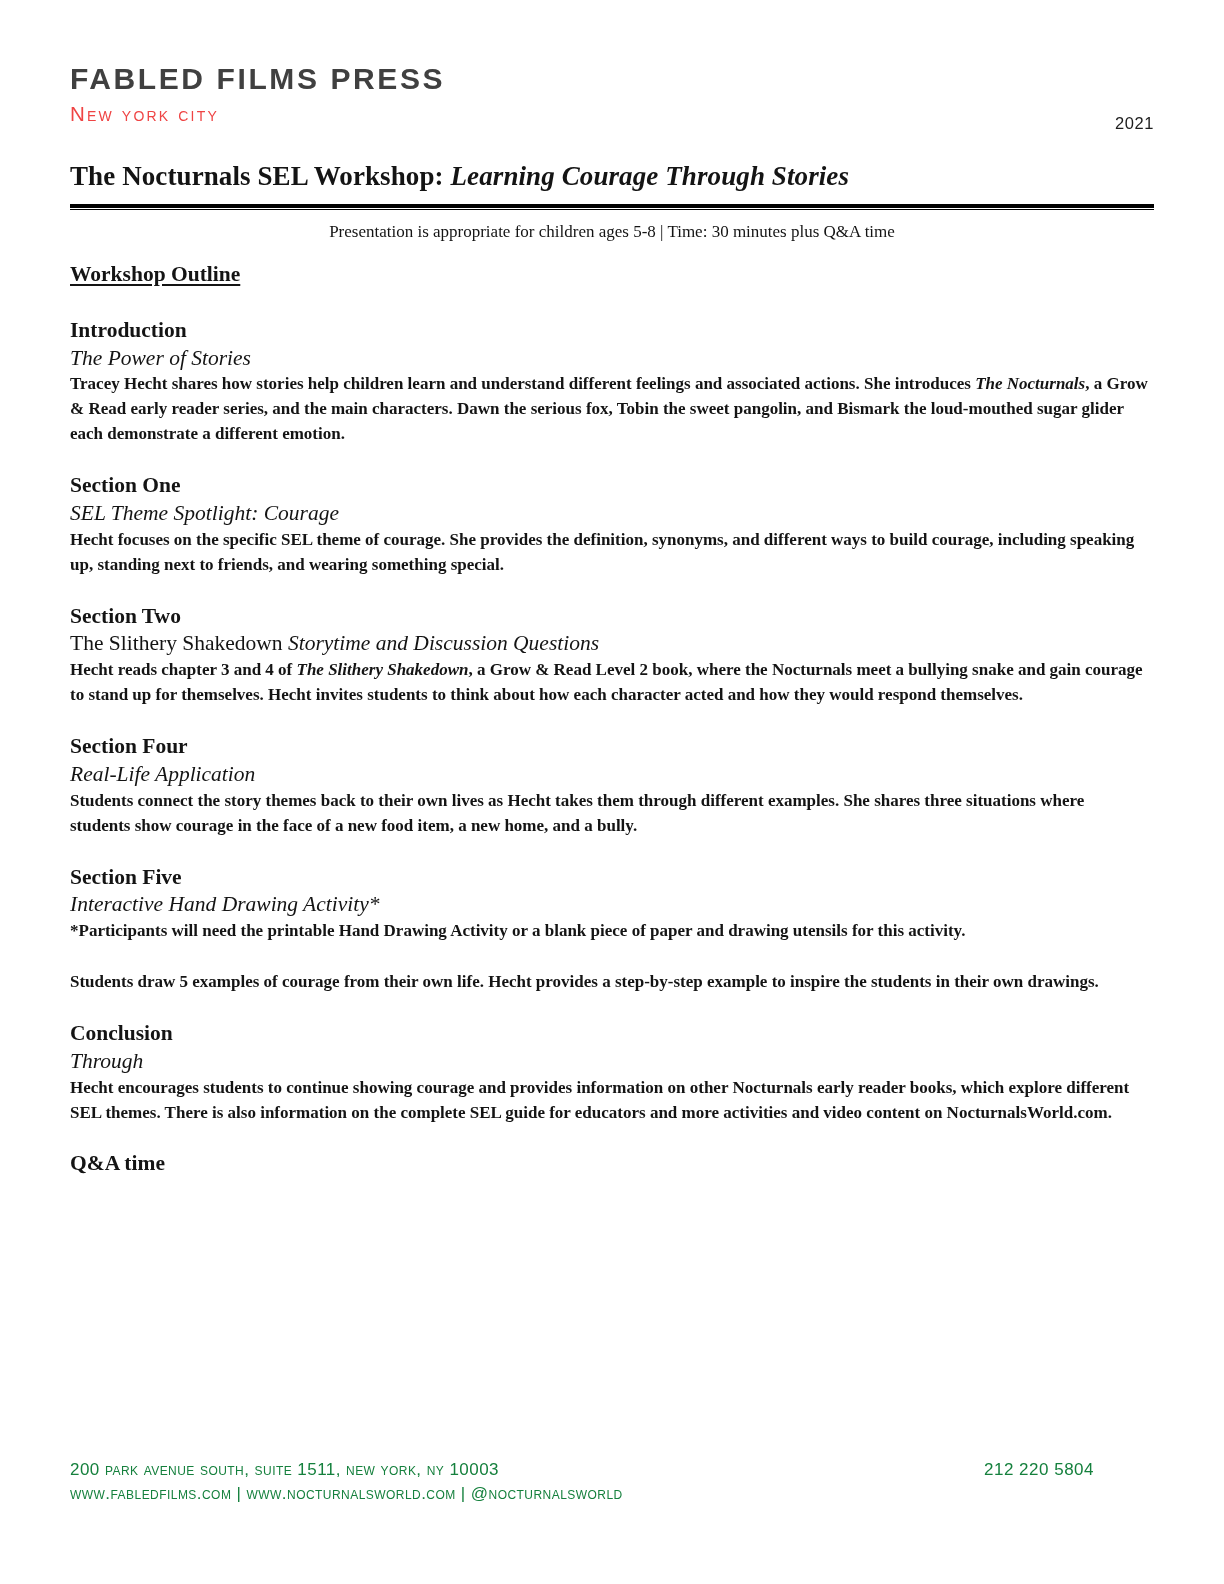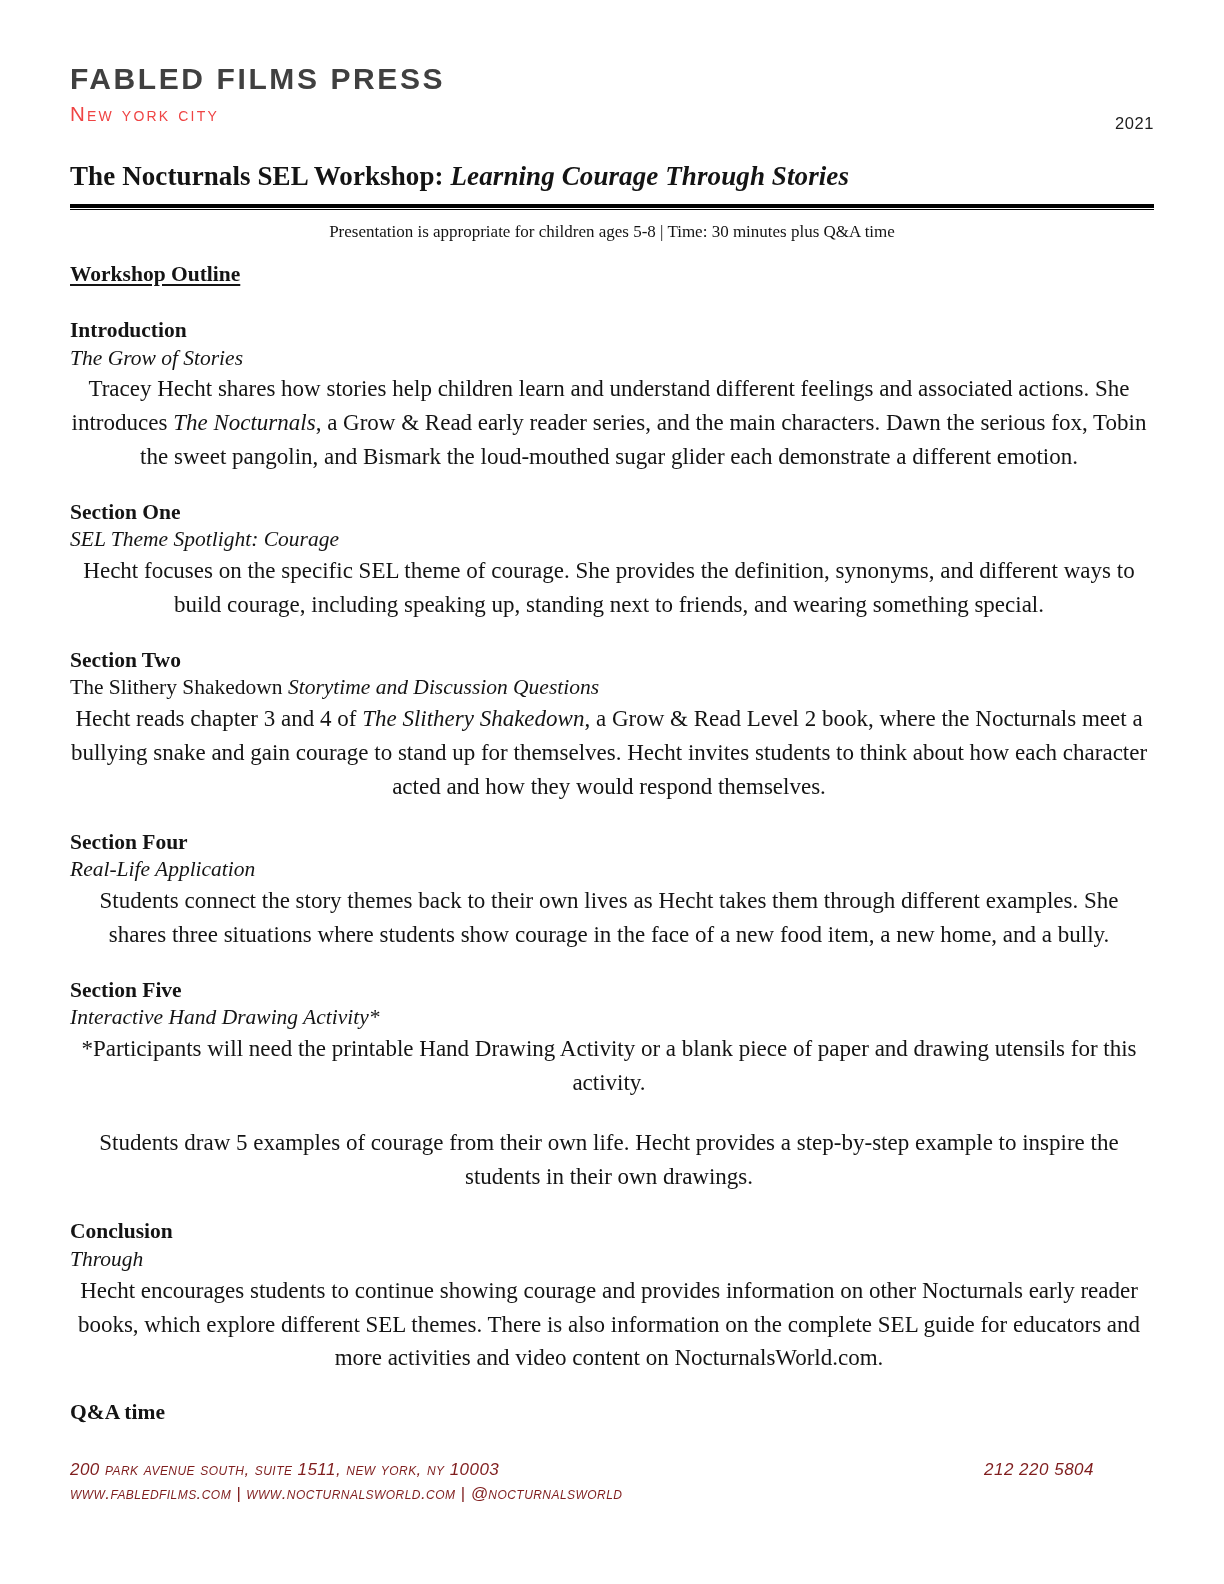--- a/index.html
+++ b/index.html
@@ -123,42 +123,42 @@
     margin: 0;
   }
   .section-subtitle {
     font-size: 21.5px;
     font-style: italic;
     line-height: 1.3;
     margin: 0;
   }
   .section-subtitle .roman { font-style: normal; }
   .section-body {
-    font-size: 23px;
+    font-size: 17px;
     line-height: 1.47;
     margin: 0;
-    text-align: center;
+    text-align: left;
+    font-weight: bold;
   }
   .section-body em { font-style: italic; }
   .section-body.spaced-top { margin-top: 26px; }
   .qa-heading {
     font-size: 21.5px;
     font-weight: bold;
     margin: 0;
   }
 
   
   .footer {
     position: absolute;
     left: 70px;
     bottom: 78px;
     width: 1084px;
     font-family: "Liberation Sans", "DejaVu Sans", sans-serif;
-    color: #7f1d1d;
-    font-style: italic;
+    color: #15803d;
   }
   .footer-left {
     display: inline-block;
     vertical-align: top;
   }
   .footer-line {
     font-size: 17px;
     letter-spacing: 0.45px;
     line-height: 1.42;
     font-variant: small-caps;
@@ -193,21 +193,21 @@
     <hr class="title-rule">
     <div class="doc-subtitle">Presentation is appropriate for children ages 5-8 | Time: 30 minutes plus Q&amp;A time</div>
   </div>
 
   <div class="body-area">
 
     <div class="outline-heading">Workshop Outline</div>
 
     <div class="section">
       <p class="section-title">Introduction</p>
-      <p class="section-subtitle"><span class="roman"></span><span>The Grow of Stories</span></p>
+      <p class="section-subtitle"><span class="roman"></span><span>The Power of Stories</span></p>
       <p class="section-body"><span>Tracey Hecht shares how stories help children learn and understand different feelings and associated actions. She introduces </span><em>The Nocturnals</em><span>, a Grow &amp; Read early reader series, and the main characters. Dawn the serious fox, Tobin the sweet pangolin, and Bismark the loud-mouthed sugar glider each demonstrate a different emotion.</span></p>
     </div>
 
     <div class="section">
       <p class="section-title">Section One</p>
       <p class="section-subtitle"><span class="roman"></span><span>SEL Theme Spotlight: Courage</span></p>
       <p class="section-body"><span>Hecht focuses on the specific SEL theme of courage. She provides the definition, synonyms, and different ways to build courage, including speaking up, standing next to friends, and wearing something special.</span><em></em><span></span></p>
     </div>
 
     <div class="section">

